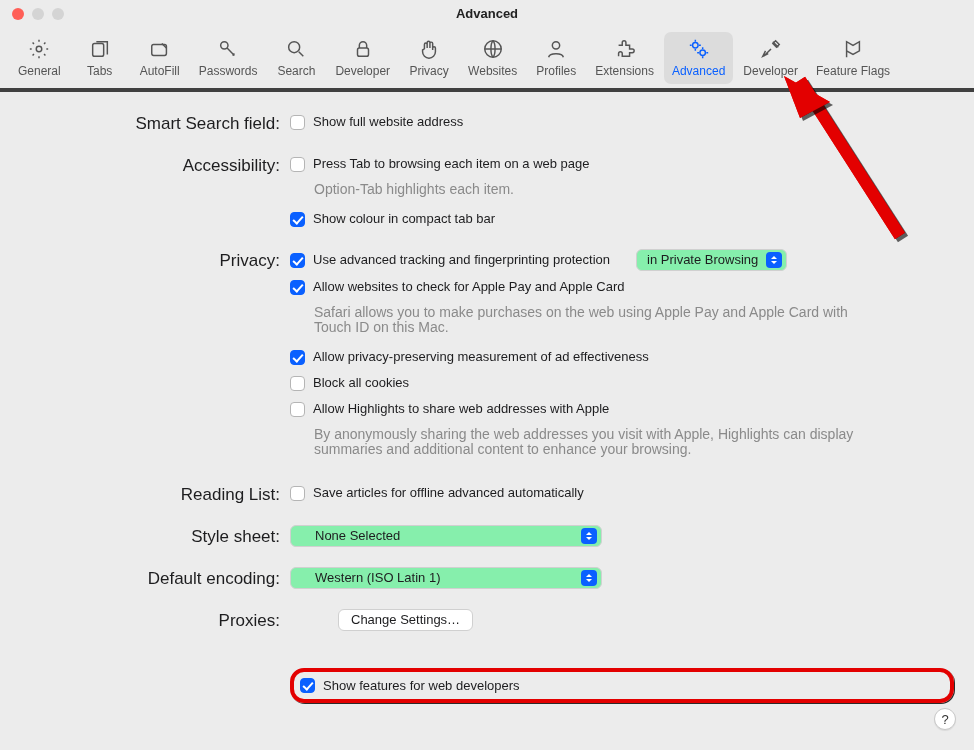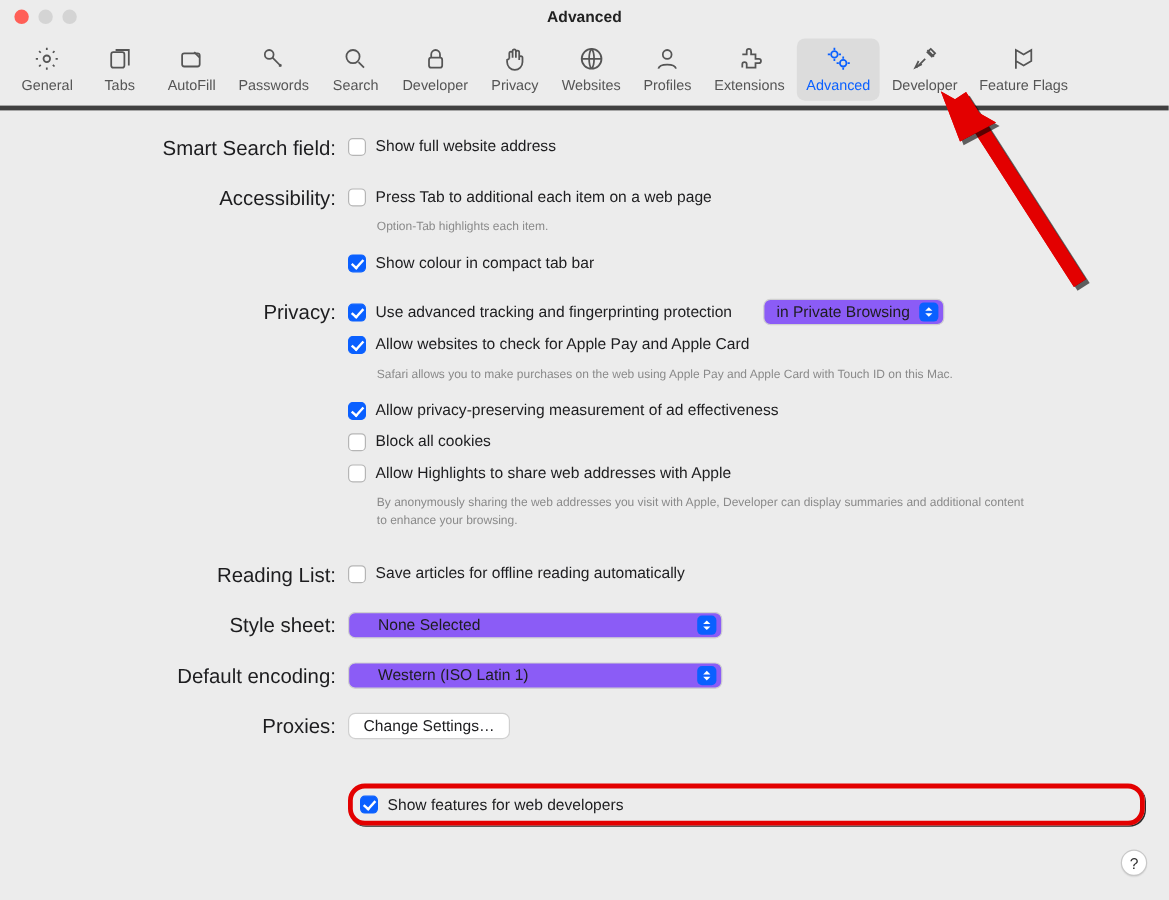--- a/index.html
+++ b/index.html
@@ -72,21 +72,21 @@
   .sectionlabel {
     text-align: right;
     font-size: 17px;
     color: #1d1d1f;
     padding-top: 2px;
   }
   .fields { display: flex; flex-direction: column; gap: 6px; }
   .chkline { display: flex; align-items: center; gap: 8px; line-height: 20px; }
   .chkline .txt { font-size: 13px; }
   .hint {
-    font-size: 10px;
+    font-size: 14px;
     color: #8a8a8a;
     margin: 2px 0 6px 24px;
     max-width: 540px;
     line-height: 15px;
   }
   .gap { height: 18px; }
 
   .chk {
     width: 15px; height: 15px; border-radius: 4px;
     border: 1px solid #b5b5b5; background: #fff;
@@ -109,21 +109,21 @@
   }
   .stepper .num { padding: 0 6px; font-size: 12px; color: #666; }
   .stepper .btns {
     width: 15px; display: flex; flex-direction: column;
     border-left: 1px solid #c0c0c0;
   }
   .stepper .sb { height: 10px; font-size: 8px; line-height: 8px; text-align: center; color: #666; }
 
   .selectpill {
     display: inline-flex; align-items: center;
-    background: #8b5cf6; border: 1px solid #d0d0d0;
+    background: #86efac; border: 1px solid #d0d0d0;
     border-radius: 6px; height: 22px; padding: 0 4px 0 10px;
     font-size: 13px;
   }
   .selectpill .arrows {
     width: 16px; height: 16px; border-radius: 4px;
     background: #0a60ff; margin-left: 8px;
     display: flex; flex-direction: column; align-items: center; justify-content: center;
   }
   .selectpill .arrows::before, .selectpill .arrows::after {
     content: ""; width: 0; height: 0; border-left: 3px solid transparent; border-right: 3px solid transparent;
@@ -131,20 +131,21 @@
   .selectpill .arrows::before { border-bottom: 3px solid #fff; margin-bottom: 2px; }
   .selectpill .arrows::after  { border-top: 3px solid #fff; }
 
   .selectwide { width: 312px; justify-content: space-between; padding-left: 24px; }
 
   .button {
     display: inline-flex; align-items: flex-start;
     background: #fff; border: 1px solid #d0d0d0;
     border-radius: 6px; height: 22px; padding: 0 12px;
     font-size: 13px;
+    margin-left: 48px;
   }
 
   .redbox {
     border: 4px solid #e30000; border-radius: 14px;
     padding: 6px 14px 6px 6px;
     display: inline-flex; align-items: center; gap: 8px;
     box-shadow: 1px 1px 0 #2a2a2a;
     margin-top: 21px;
   }
 
@@ -305,21 +306,21 @@
     </div>
   </div>
 
   <div class="gap"></div>
 
   <div class="row">
     <div class="sectionlabel">Accessibility:</div>
     <div class="fields">
       <div class="chkline">
         <div class="chk"></div>
-        <span class="txt">Press Tab to additional each item on a web page</span>
+        <span class="txt">Press Tab to browsing each item on a web page</span>
       </div>
       <div class="hint">Option-Tab highlights each item.</div>
       <div class="chkline">
         <div class="chk on"></div>
         <span class="txt">Show colour in compact tab bar</span>
       </div>
     </div>
   </div>
 
   <div class="gap"></div>
@@ -346,32 +347,32 @@
         <span class="txt">Allow privacy-preserving measurement of ad effectiveness</span>
       </div>
       <div class="chkline">
         <div class="chk"></div>
         <span class="txt">Block all cookies</span>
       </div>
       <div class="chkline">
         <div class="chk"></div>
         <span class="txt">Allow Highlights to share web addresses with Apple</span>
       </div>
-      <div class="hint">By anonymously sharing the web addresses you visit with Apple, Developer can display summaries and additional content to enhance your browsing.</div>
+      <div class="hint">By anonymously sharing the web addresses you visit with Apple, Highlights can display summaries and additional content to enhance your browsing.</div>
     </div>
   </div>
 
   <div class="gap"></div>
 
   <div class="row">
     <div class="sectionlabel">Reading List:</div>
     <div class="fields">
       <div class="chkline">
         <div class="chk"></div>
-        <span class="txt">Save articles for offline reading automatically</span>
+        <span class="txt">Save articles for offline advanced automatically</span>
       </div>
     </div>
   </div>
 
   <div class="gap"></div>
 
   <div class="row">
     <div class="sectionlabel">Style sheet:</div>
     <div class="fields">
       <div class="chkline">

